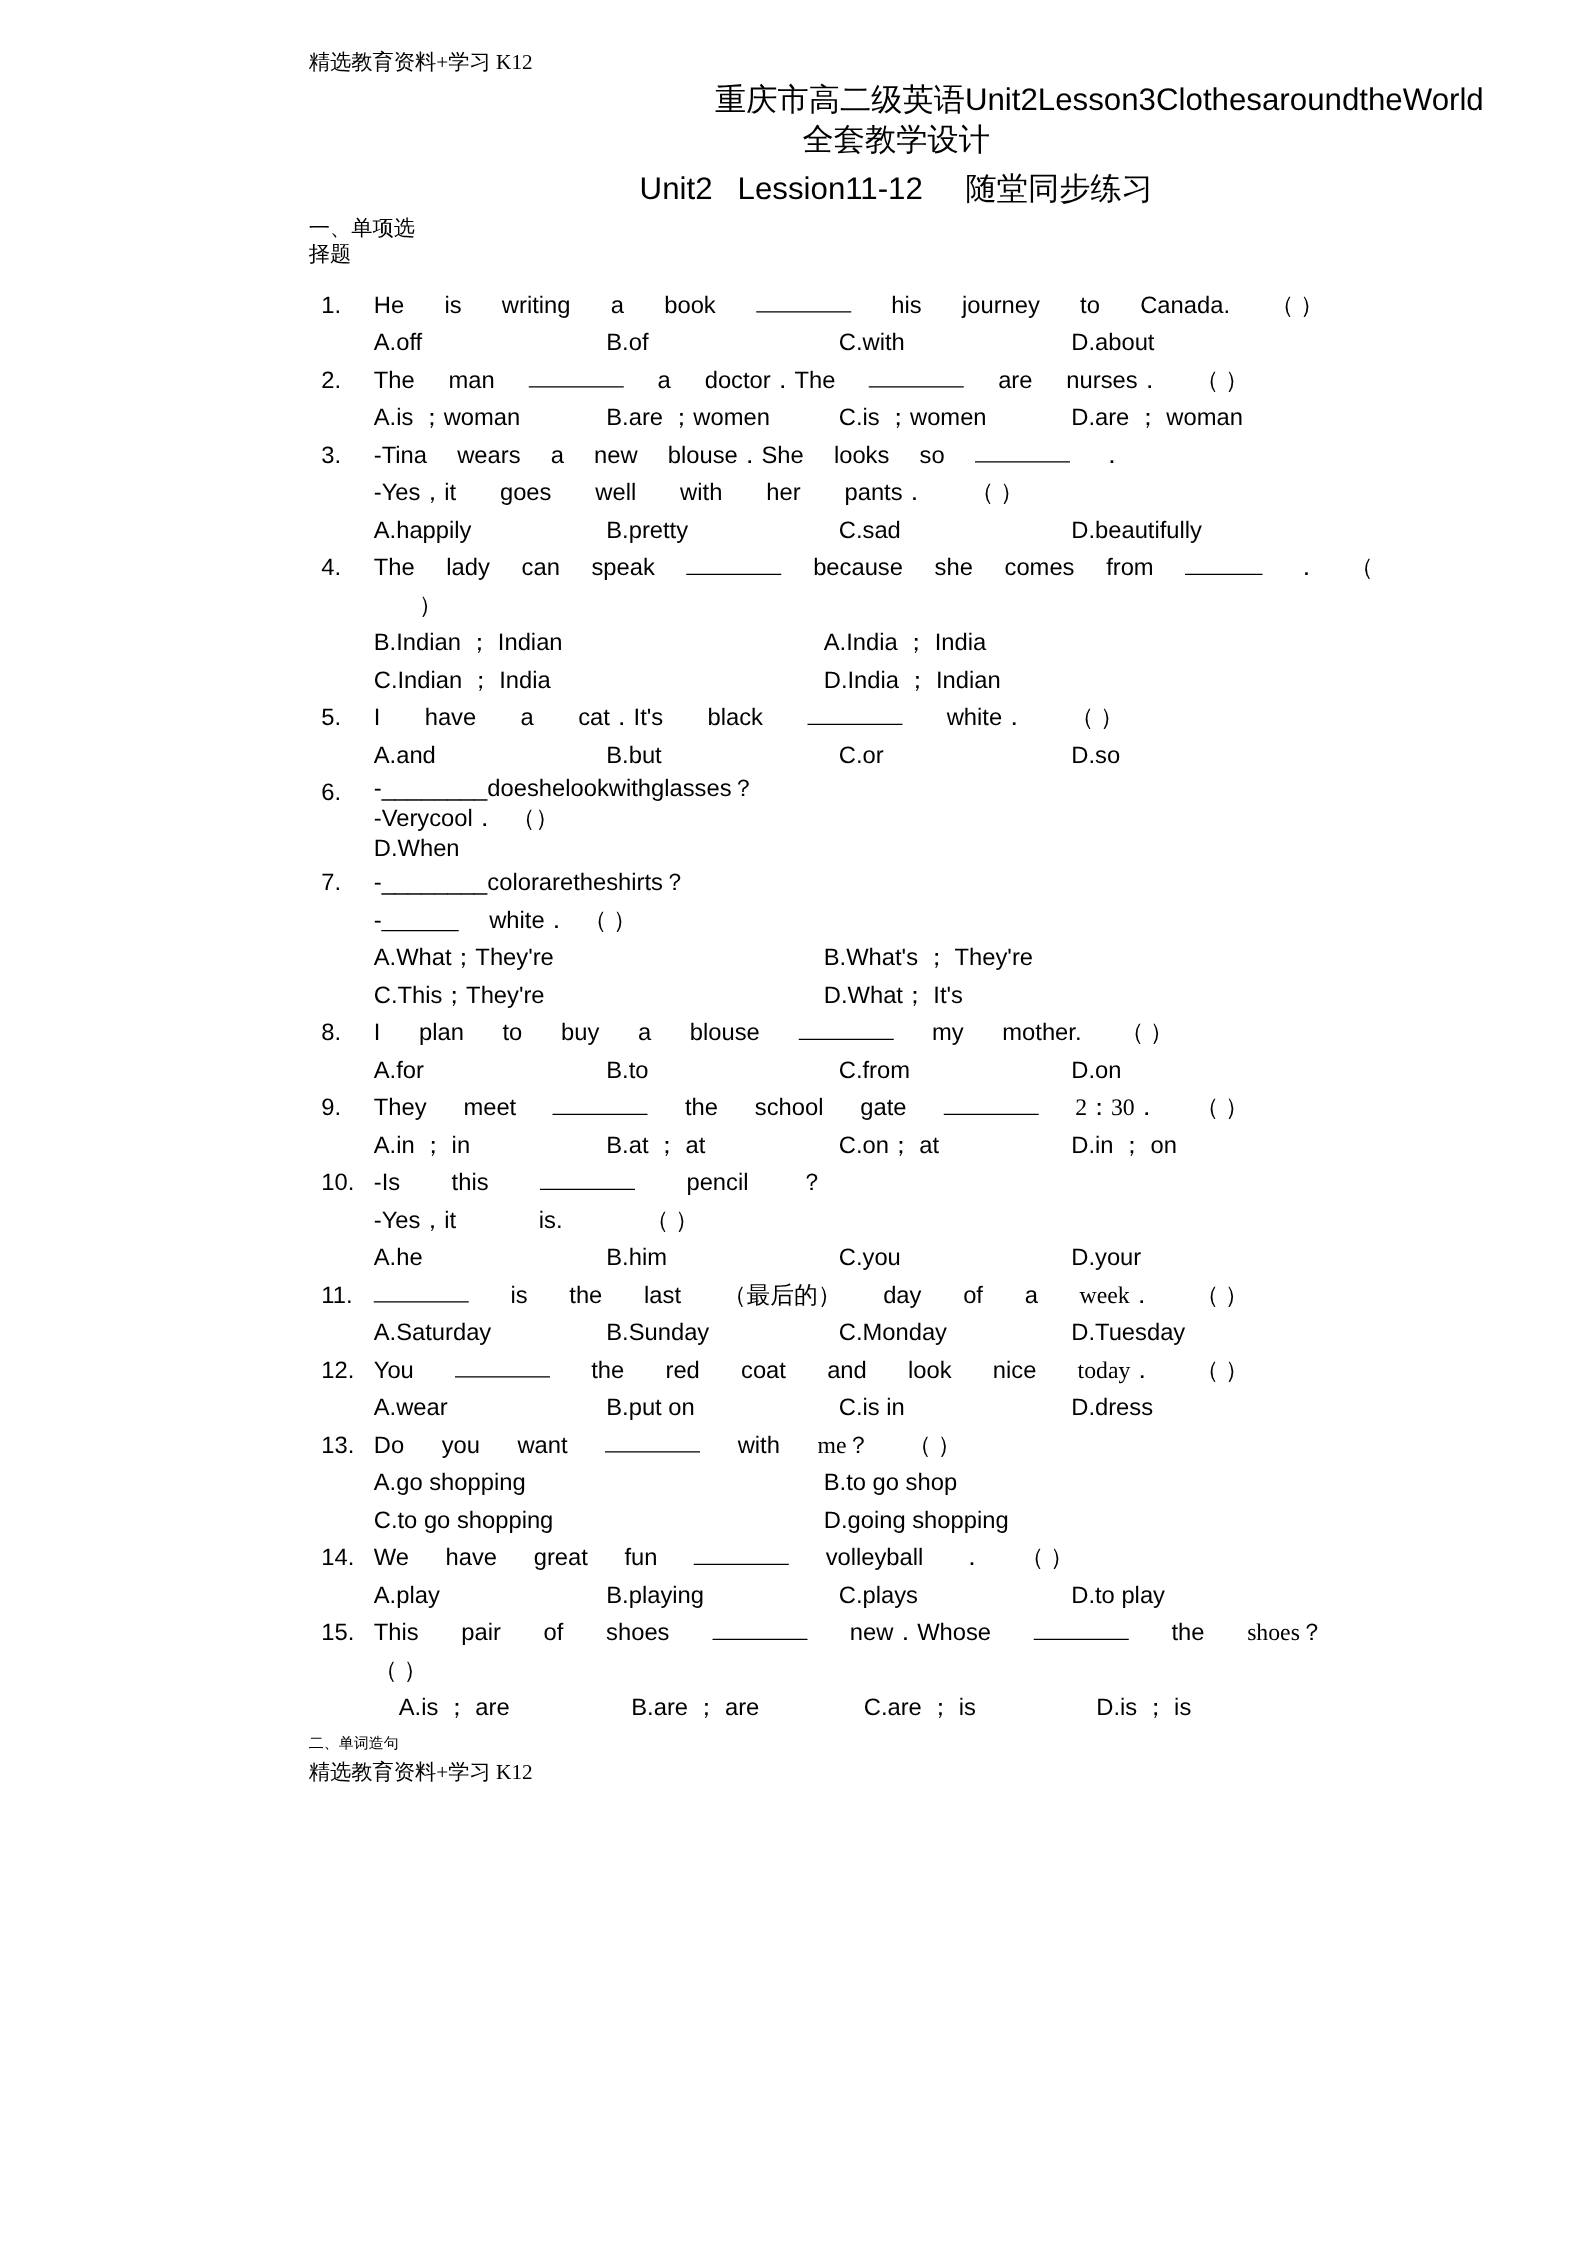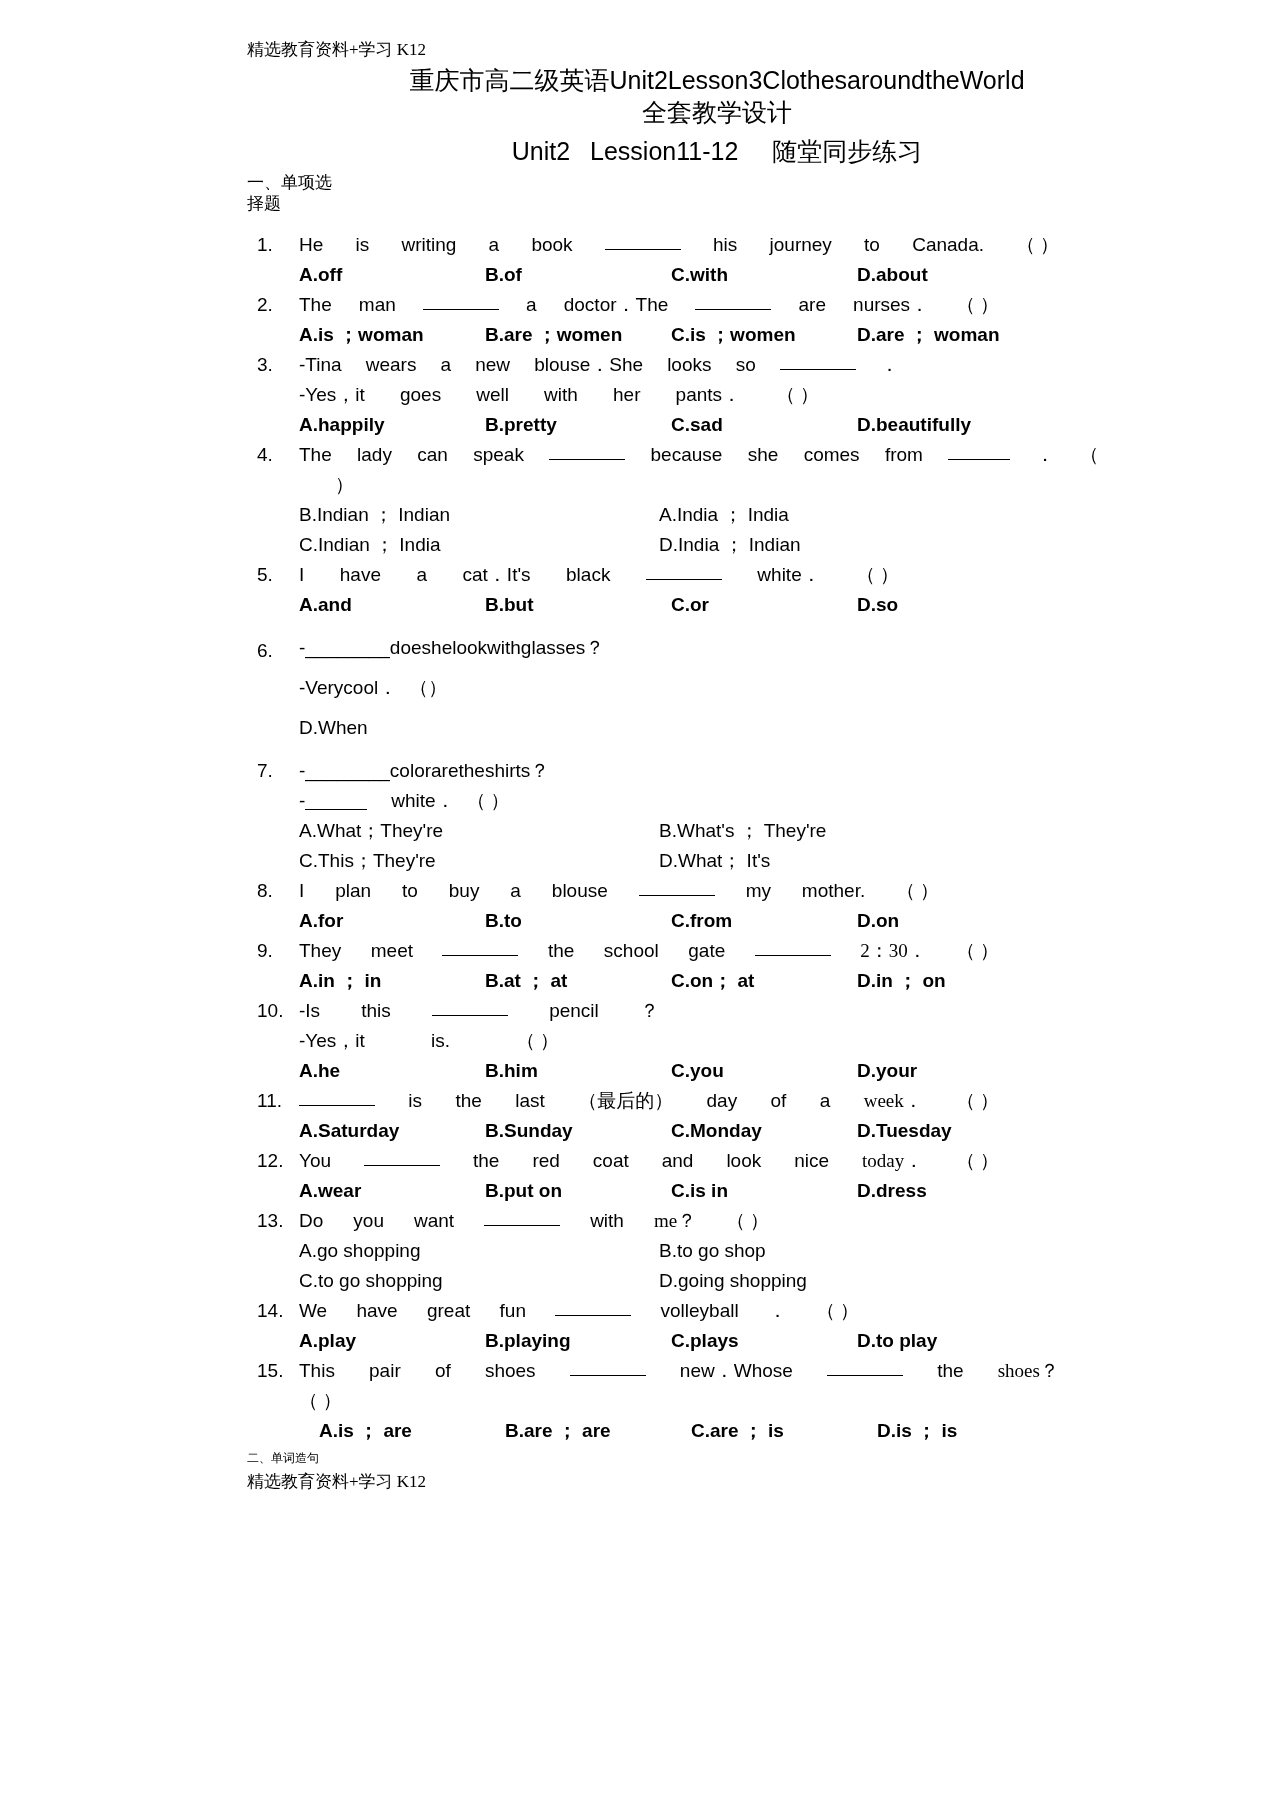--- a/index.html
+++ b/index.html
@@ -29,21 +29,21 @@
   
   .watermark-top {
     font-family: "Liberation Serif", "DejaVu Serif", serif;
     font-size: 17px;
     line-height: 20px;
     color: #000;
     margin: 0 0 4px 0;
     white-space: nowrap;
   }
   .doc-title {
-    text-align: center;
+    text-align: right;
     font-size: 25px;
     line-height: 32px;
     font-weight: normal;
     margin: 0;
     white-space: nowrap;
     letter-spacing: 0px;
   }
   .doc-title .cn {
     font-family: "Liberation Serif", "DejaVu Serif", serif;
   }
@@ -128,28 +128,27 @@
   .cnchar {
     font-family: "Liberation Serif", "DejaVu Serif", serif;
   }
 
   
   .opts {
     display: flex;
     font-size: 19px;
     line-height: 30px;
   }
-  .opts.c4 > span { width: 186px; display: block; font-weight: bold; }
+  .opts.c4 > span { width: 186px; display: block; }
   .opts.c2 > span { width: 360px; display: block; }
 
   .compact {
     font-size: 19px;
     line-height: 24px;
     white-space: nowrap;
-    margin-top: 16px;
   }
 
   
   .footer-label {
     font-family: "Liberation Serif", "DejaVu Serif", serif;
     font-size: 12px;
     line-height: 21px;
     margin-top: 2px;
   }
   .watermark-bottom {

